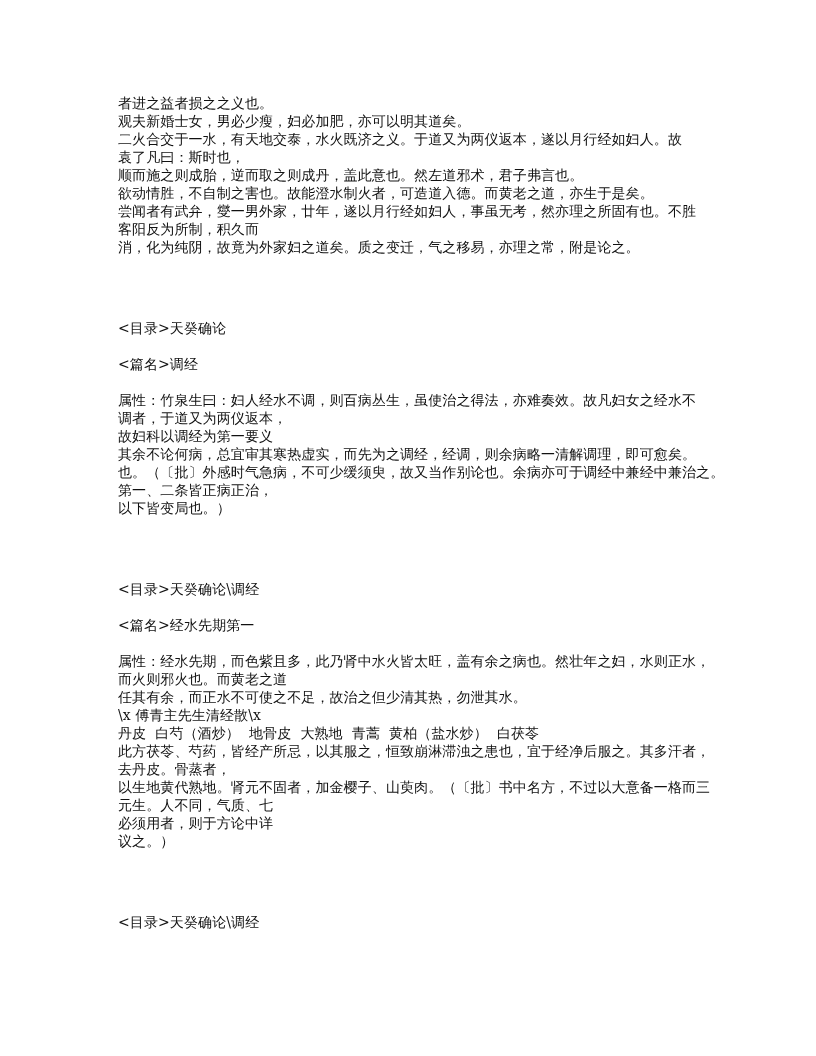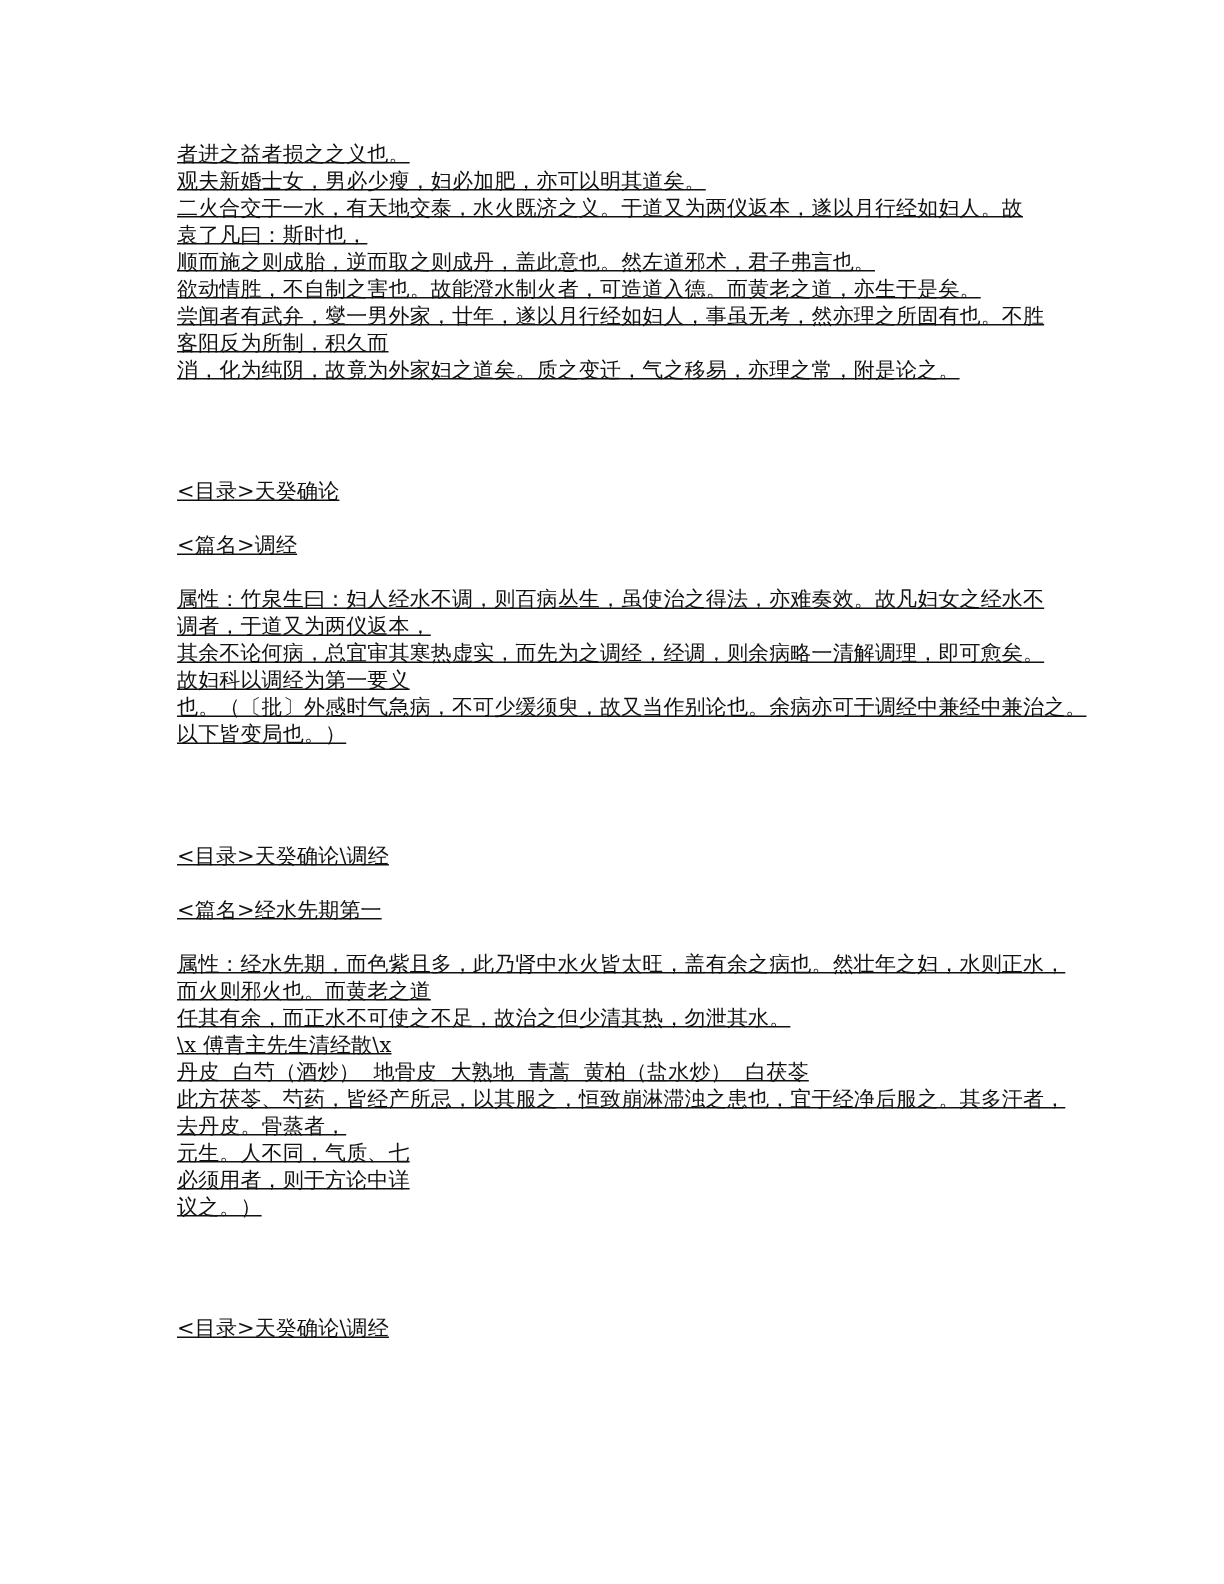--- a/index.html
+++ b/index.html
@@ -21,21 +21,20 @@
     top: 94px;
     width: 590px;
     font-size: 14px;
     line-height: 18px;
   }
   .line {
     white-space: nowrap;
     height: 18px;
     overflow: visible;
     letter-spacing: 0.1px;
-    text-decoration: underline;
   }
   .gap-sm { height: 18px; }
   .block { margin: 0; }
 </style>
 </head>
 <body>
 
 <div class="page">
 
   <div class="block">
@@ -52,40 +51,42 @@
 
   <div style="height:63px"></div>
 
   <div class="block">
     <div class="line">&lt;目录&gt;天癸确论</div>
     <div class="gap-sm"></div>
     <div class="line">&lt;篇名&gt;调经</div>
     <div class="gap-sm"></div>
     <div class="line">属性：竹泉生曰：妇人经水不调，则百病丛生，虽使治之得法，亦难奏效。故凡妇女之经水不</div>
     <div class="line">调者，于道又为两仪返本，</div>
+    <div class="line">故妇科以调经为第一要义</div>
     <div class="line">其余不论何病，总宜审其寒热虚实，而先为之调经，经调，则余病略一清解调理，即可愈矣。</div>
-    <div class="line">故妇科以调经为第一要义</div>
     <div class="line">也。（〔批〕外感时气急病，不可少缓须臾，故又当作别论也。余病亦可于调经中兼经中兼治之。</div>
+    <div class="line">第一、二条皆正病正治，</div>
     <div class="line">以下皆变局也。）</div>
   </div>
 
   <div style="height:63px"></div>
 
   <div class="block">
     <div class="line">&lt;目录&gt;天癸确论\调经</div>
     <div class="gap-sm"></div>
     <div class="line">&lt;篇名&gt;经水先期第一</div>
     <div class="gap-sm"></div>
     <div class="line">属性：经水先期，而色紫且多，此乃肾中水火皆太旺，盖有余之病也。然壮年之妇，水则正水，</div>
     <div class="line">而火则邪火也。而黄老之道</div>
     <div class="line">任其有余，而正水不可使之不足，故治之但少清其热，勿泄其水。</div>
     <div class="line">\x 傅青主先生清经散\x</div>
     <div class="line" style="white-space:pre">丹皮  白芍（酒炒）  地骨皮  大熟地  青蒿  黄柏（盐水炒）  白茯苓</div>
     <div class="line">此方茯苓、芍药，皆经产所忌，以其服之，恒致崩淋滞浊之患也，宜于经净后服之。其多汗者，</div>
     <div class="line">去丹皮。骨蒸者，</div>
+    <div class="line">以生地黄代熟地。肾元不固者，加金樱子、山萸肉。（〔批〕书中名方，不过以大意备一格而三</div>
     <div class="line">元生。人不同，气质、七</div>
     <div class="line">必须用者，则于方论中详</div>
     <div class="line">议之。）</div>
   </div>
 
   <div style="height:63px"></div>
 
   <div class="block">
     <div class="line">&lt;目录&gt;天癸确论\调经</div>
   </div>

